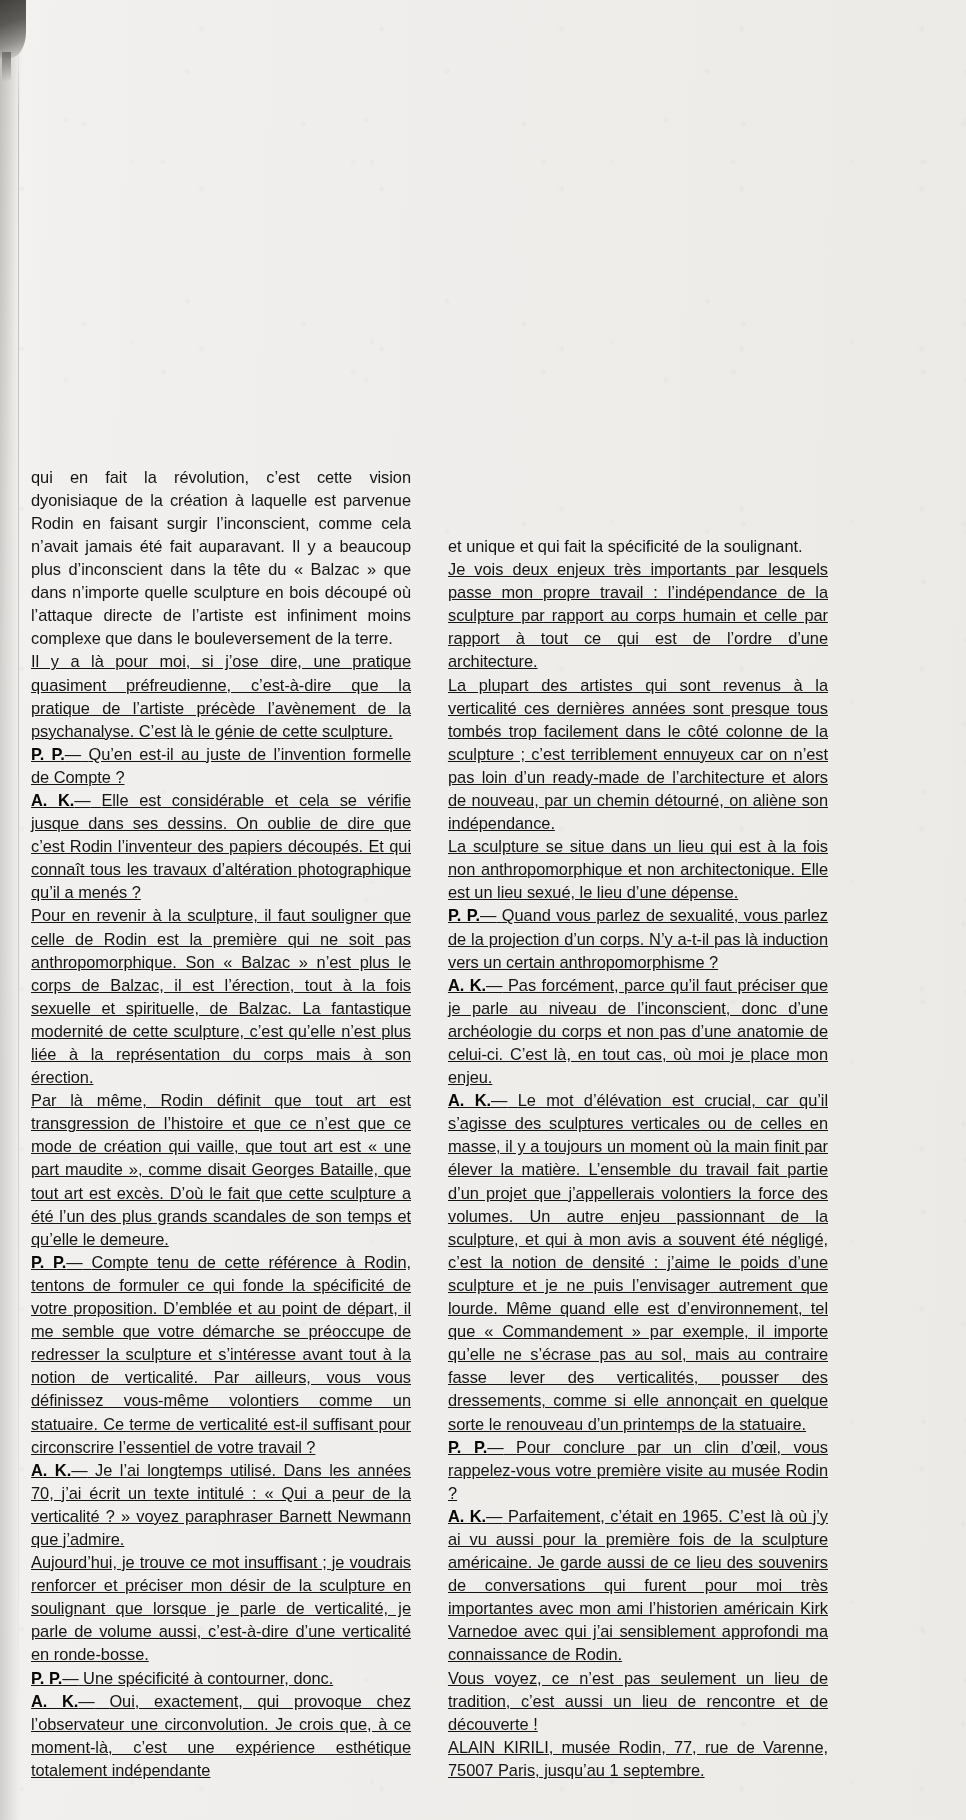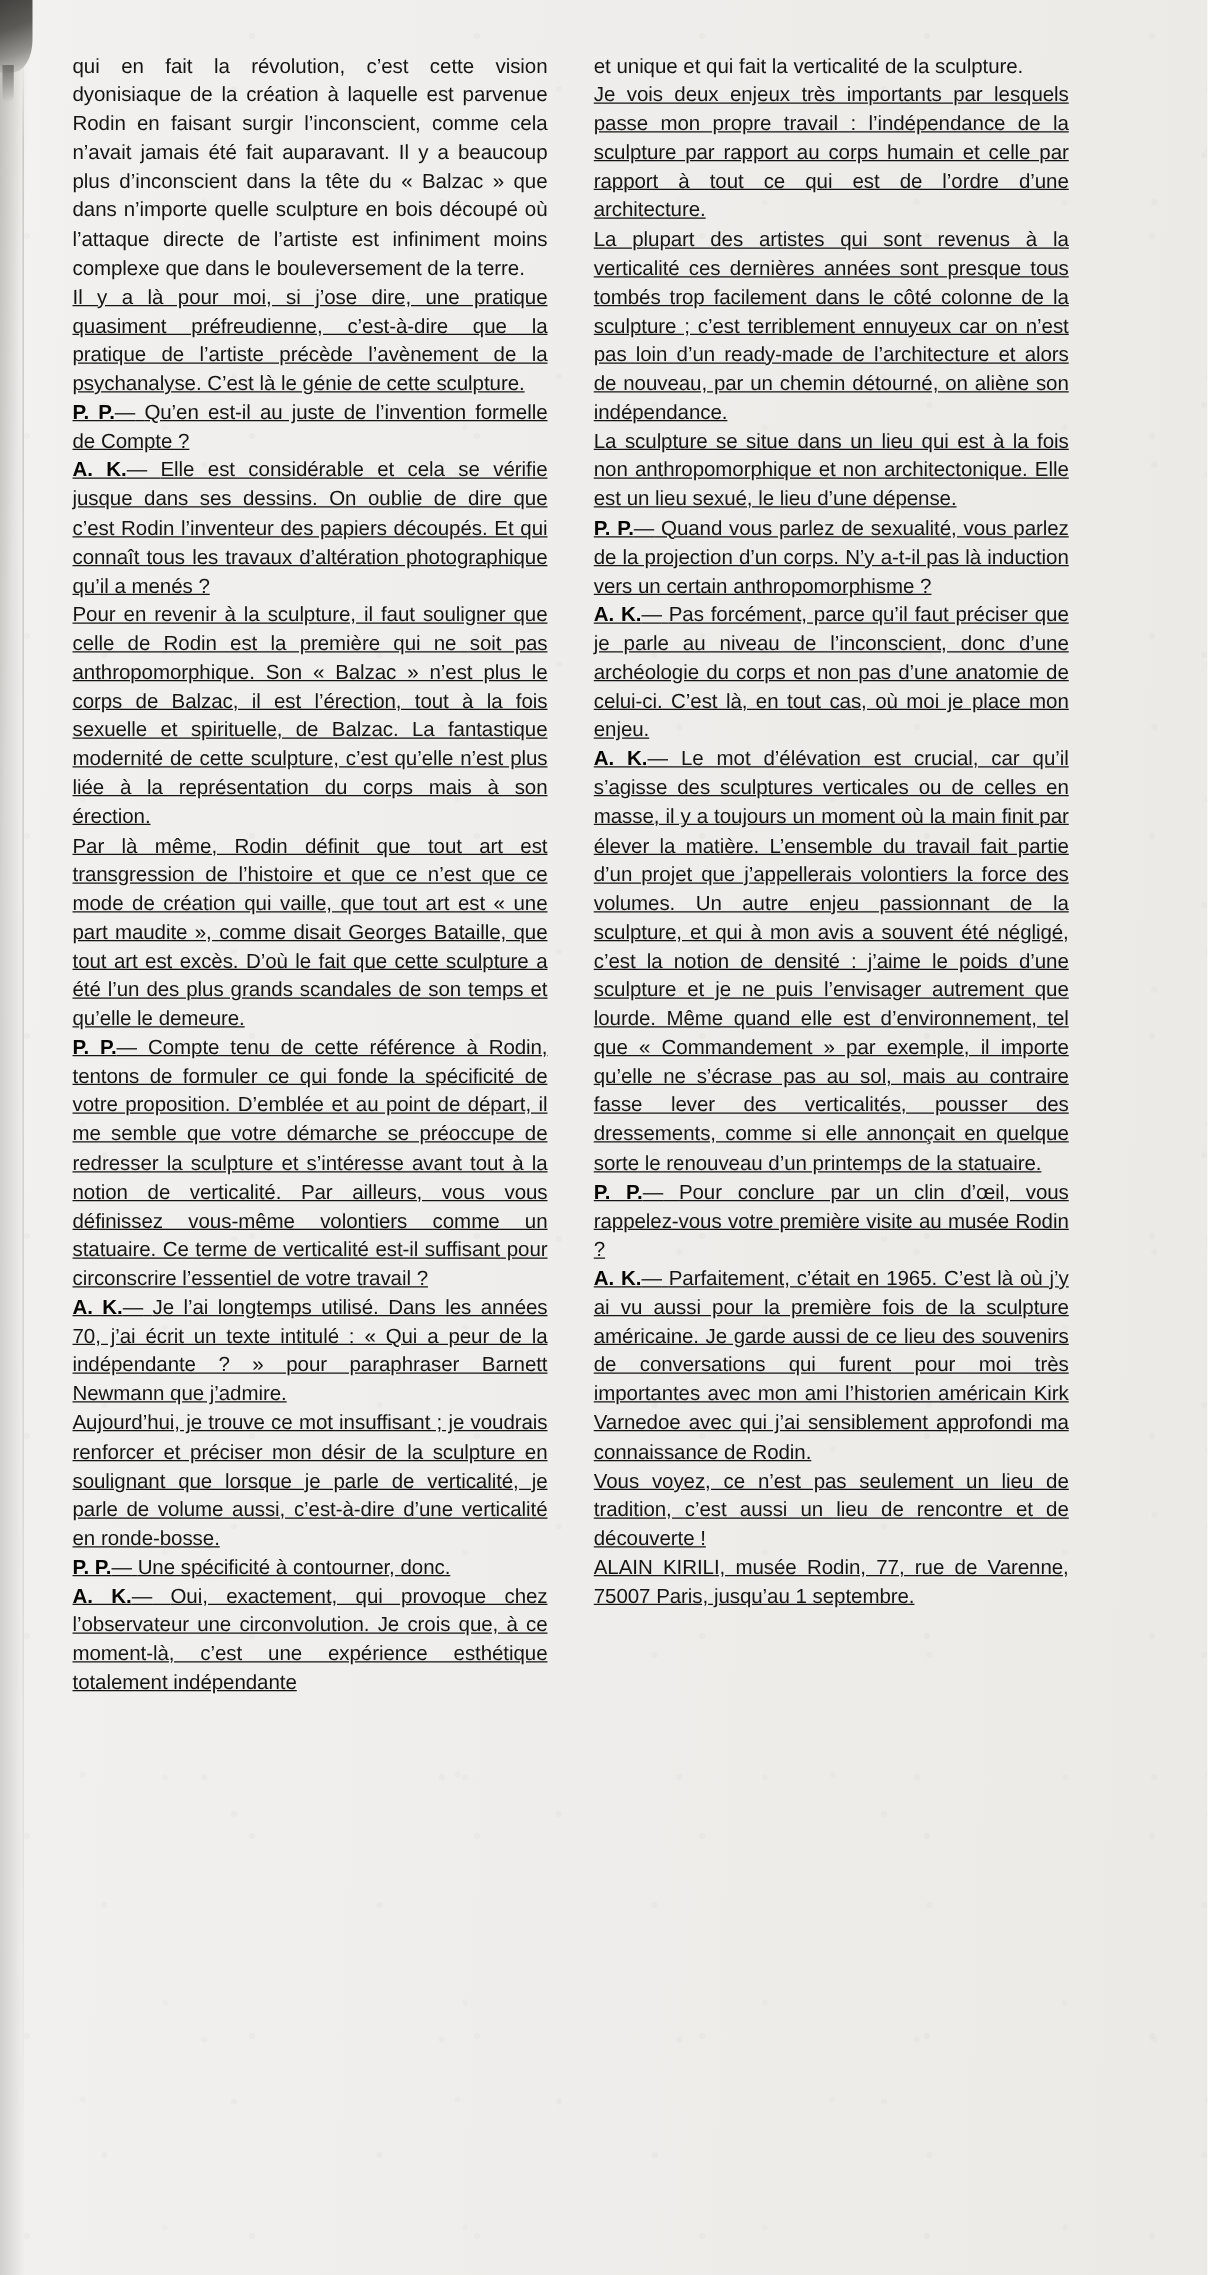--- a/index.html
+++ b/index.html
@@ -83,26 +83,27 @@
     left: 0;
     top: 0;
     width: 20px;
     height: 1820px;
     background: linear-gradient(90deg, rgba(90,88,84,0.22), rgba(90,88,84,0.0));
   }
 
   
   .columns {
     position: absolute;
-    left: 58px;
+    left: 31px;
     top: 42px;
     width: 856px;
     height: 1740px;
     display: flex;
     gap: 37px;
+    align-items: flex-end;
   }
   .column {
     width: 380px;
     flex: 0 0 380px;
   }
   .column-right { padding-top: 0; }
 
   p.para {
     margin: 0;
     color: #1a1a1a;
@@ -172,21 +173,21 @@
         <span>Par là même, Rodin définit que tout art est transgression de l’histoire et que ce n’est que ce mode de création qui vaille, que tout art est « une part maudite », comme disait Georges Bataille, que tout art est excès. D’où le fait que cette sculpture a été l’un des plus grands scandales de son temps et qu’elle le demeure.</span>
       </p>
 
       <p class="para turn">
         <span class="speaker">P. P.</span><span>—</span>
         <span>Compte tenu de cette référence à Rodin, tentons de formuler ce qui fonde la spécificité de votre proposition. D’emblée et au point de départ, il me semble que votre démarche se préoccupe de redresser la sculpture et s’intéresse avant tout à la notion de verticalité. Par ailleurs, vous vous définissez vous-même volontiers comme un statuaire. Ce terme de verticalité est-il suffisant pour circonscrire l’essentiel de votre travail ?</span>
       </p>
 
       <p class="para turn">
         <span class="speaker">A. K.</span><span>—</span>
-        <span>Je l’ai longtemps utilisé. Dans les années 70, j’ai écrit un texte intitulé : « Qui a peur de la indépendante ? » pour paraphraser Barnett Newmann que j’admire.</span>
+        <span>Je l’ai longtemps utilisé. Dans les années 70, j’ai écrit un texte intitulé : « Qui a peur de la verticalité ? » voyez paraphraser Barnett Newmann que j’admire.</span>
       </p>
 
       <p class="para">
         <span>Aujourd’hui, je trouve ce mot insuffisant ; je voudrais renforcer et préciser mon désir de la sculpture en soulignant que lorsque je parle de verticalité, je parle de volume aussi, c’est-à-dire d’une verticalité en ronde-bosse.</span>
       </p>
 
       <p class="para turn">
         <span class="speaker">P. P.</span><span>—</span>
         <span>Une spécificité à contourner, donc.</span>
       </p>
@@ -194,21 +195,21 @@
       <p class="para turn">
         <span class="speaker">A. K.</span><span>—</span>
         <span>Oui, exactement, qui provoque chez l’observateur une circonvolution. Je crois que, à ce moment-là, c’est une expérience esthétique totalement indépendante</span>
       </p>
 
     </div>
 
     <div class="column column-right">
 
       <p class="para">
-        <span>et unique et qui fait la verticalité de la sculpture.</span>
+        <span>et unique et qui fait la spécificité de la soulignant.</span>
       </p>
 
       <p class="para">
         <span>Je vois deux enjeux très importants par lesquels passe mon propre travail : l’indépendance de la sculpture par rapport au corps humain et celle par rapport à tout ce qui est de l’ordre d’une architecture.</span>
       </p>
 
       <p class="para">
         <span>La plupart des artistes qui sont revenus à la verticalité ces dernières années sont presque tous tombés trop facilement dans le côté colonne de la sculpture ; c’est terriblement ennuyeux car on n’est pas loin d’un ready-made de l’architecture et alors de nouveau, par un chemin détourné, on aliène son indépendance.</span>
       </p>
 

